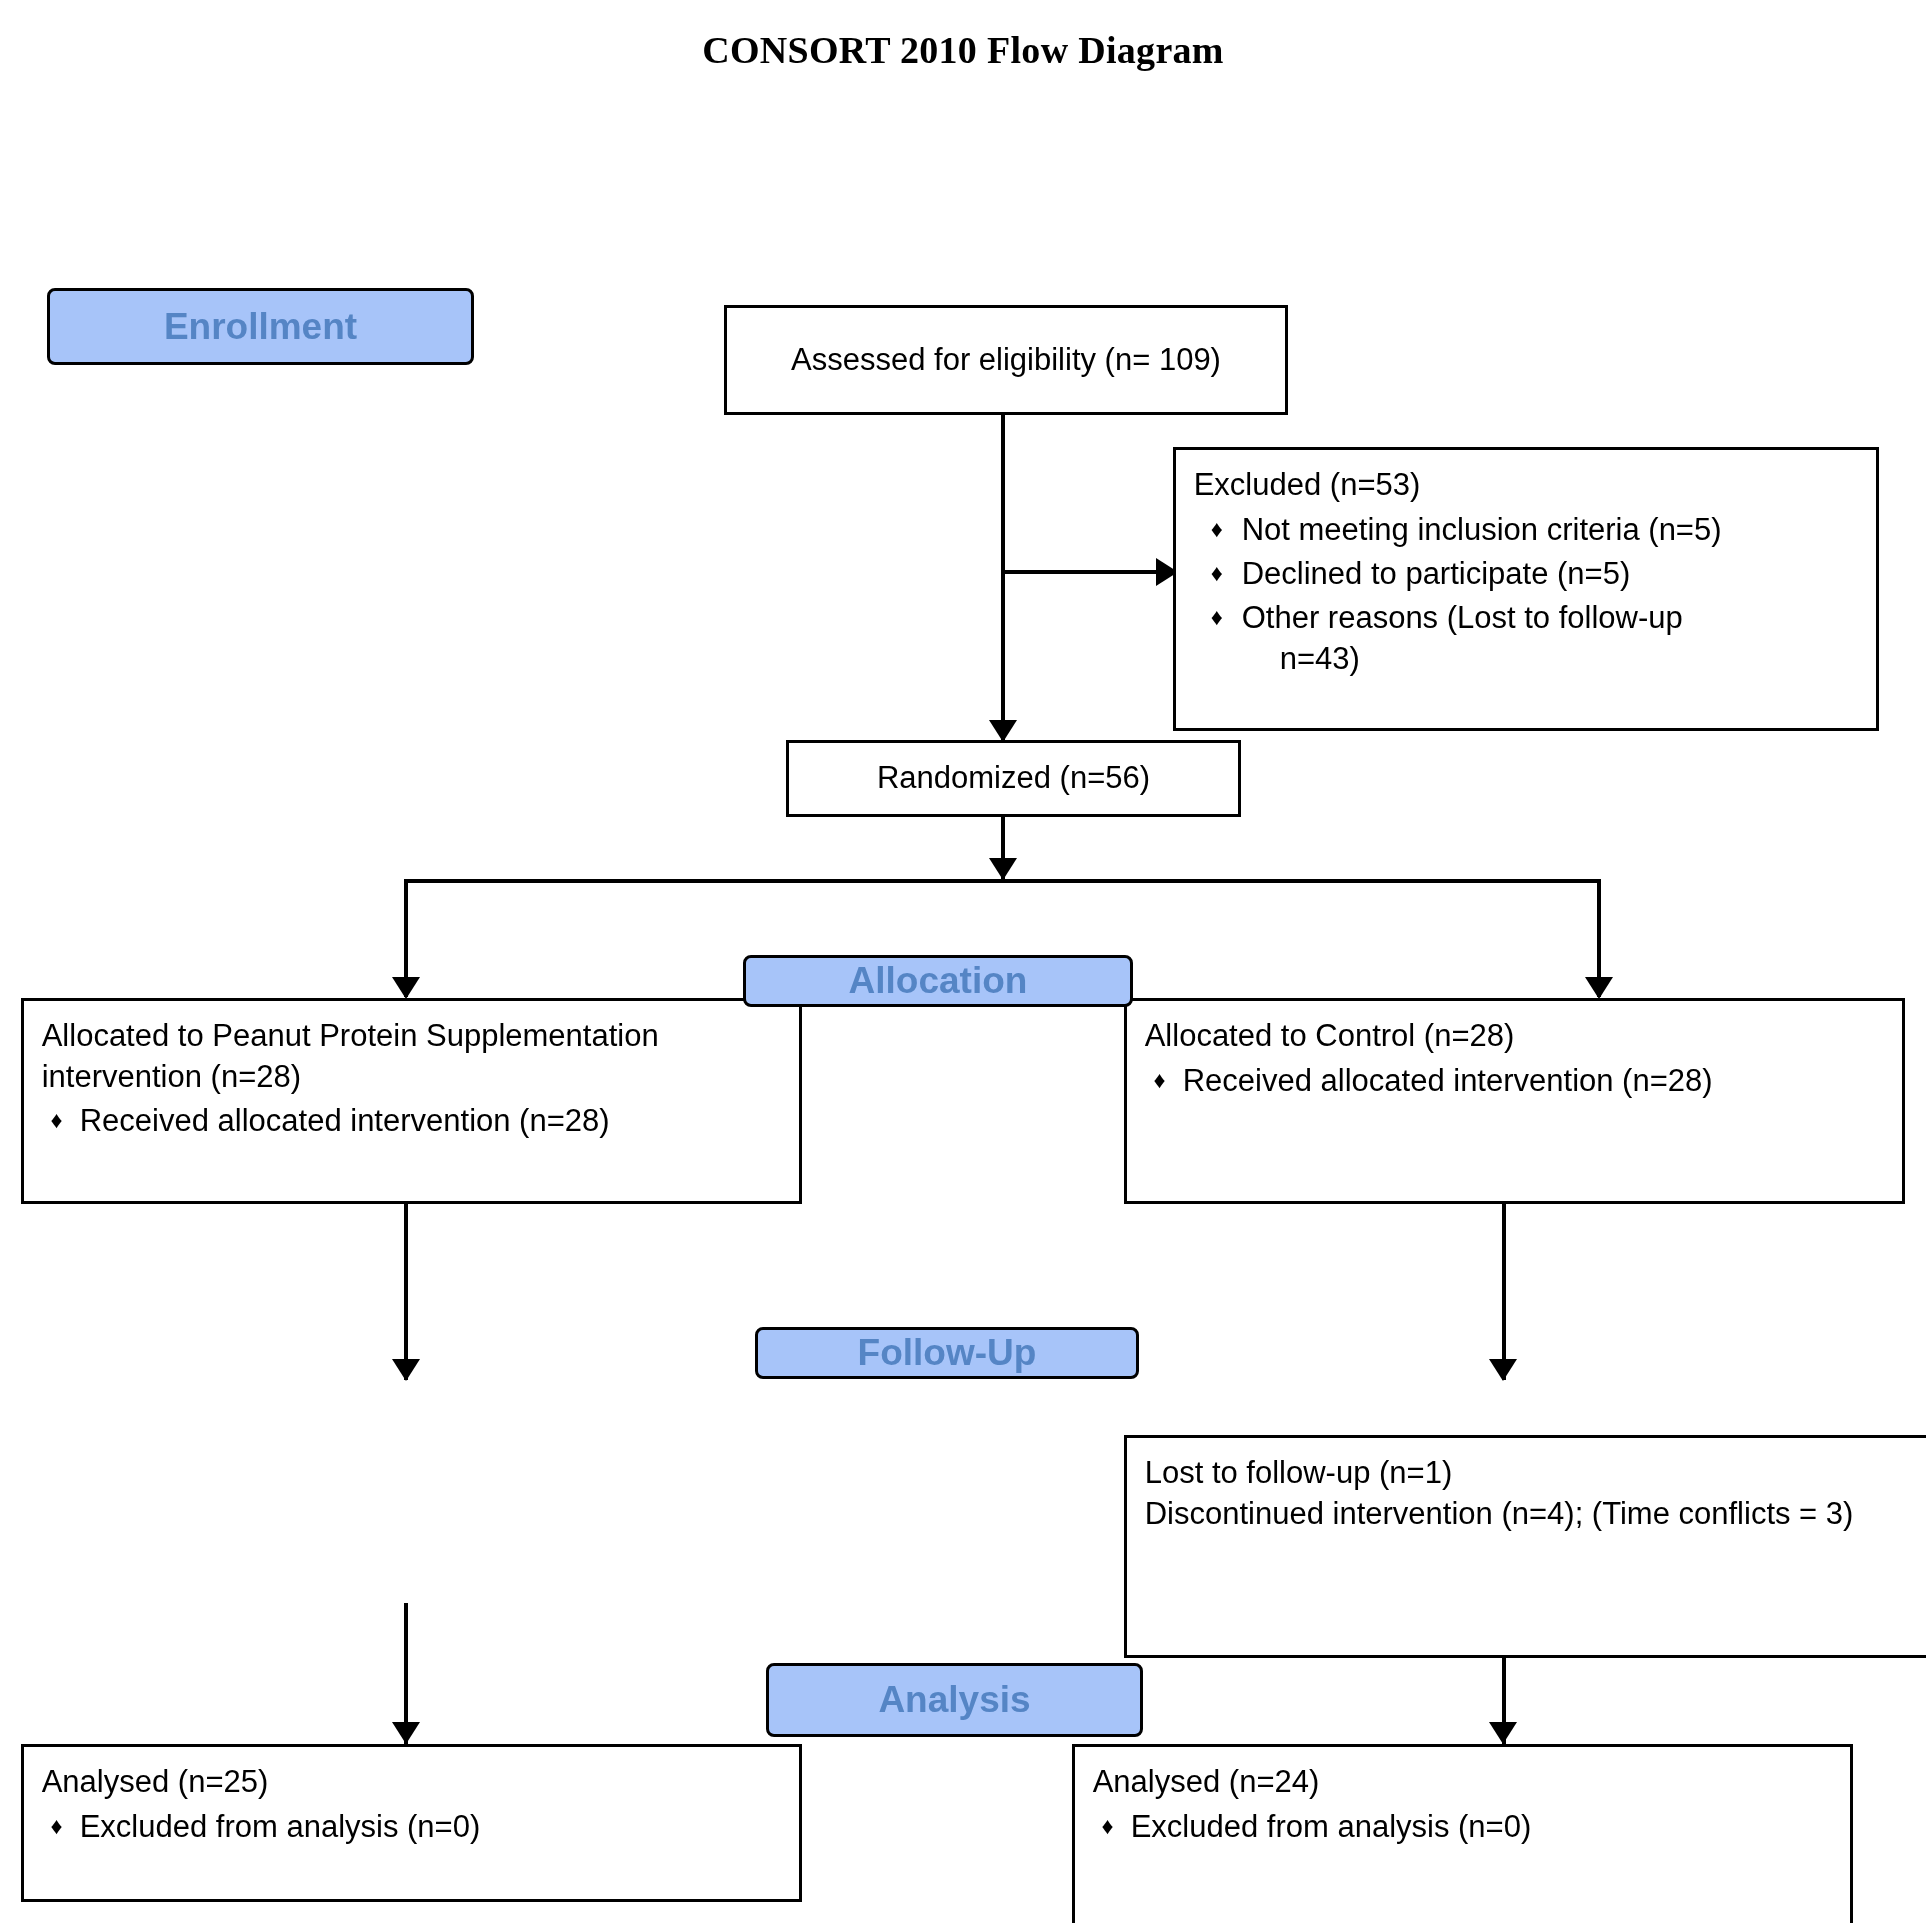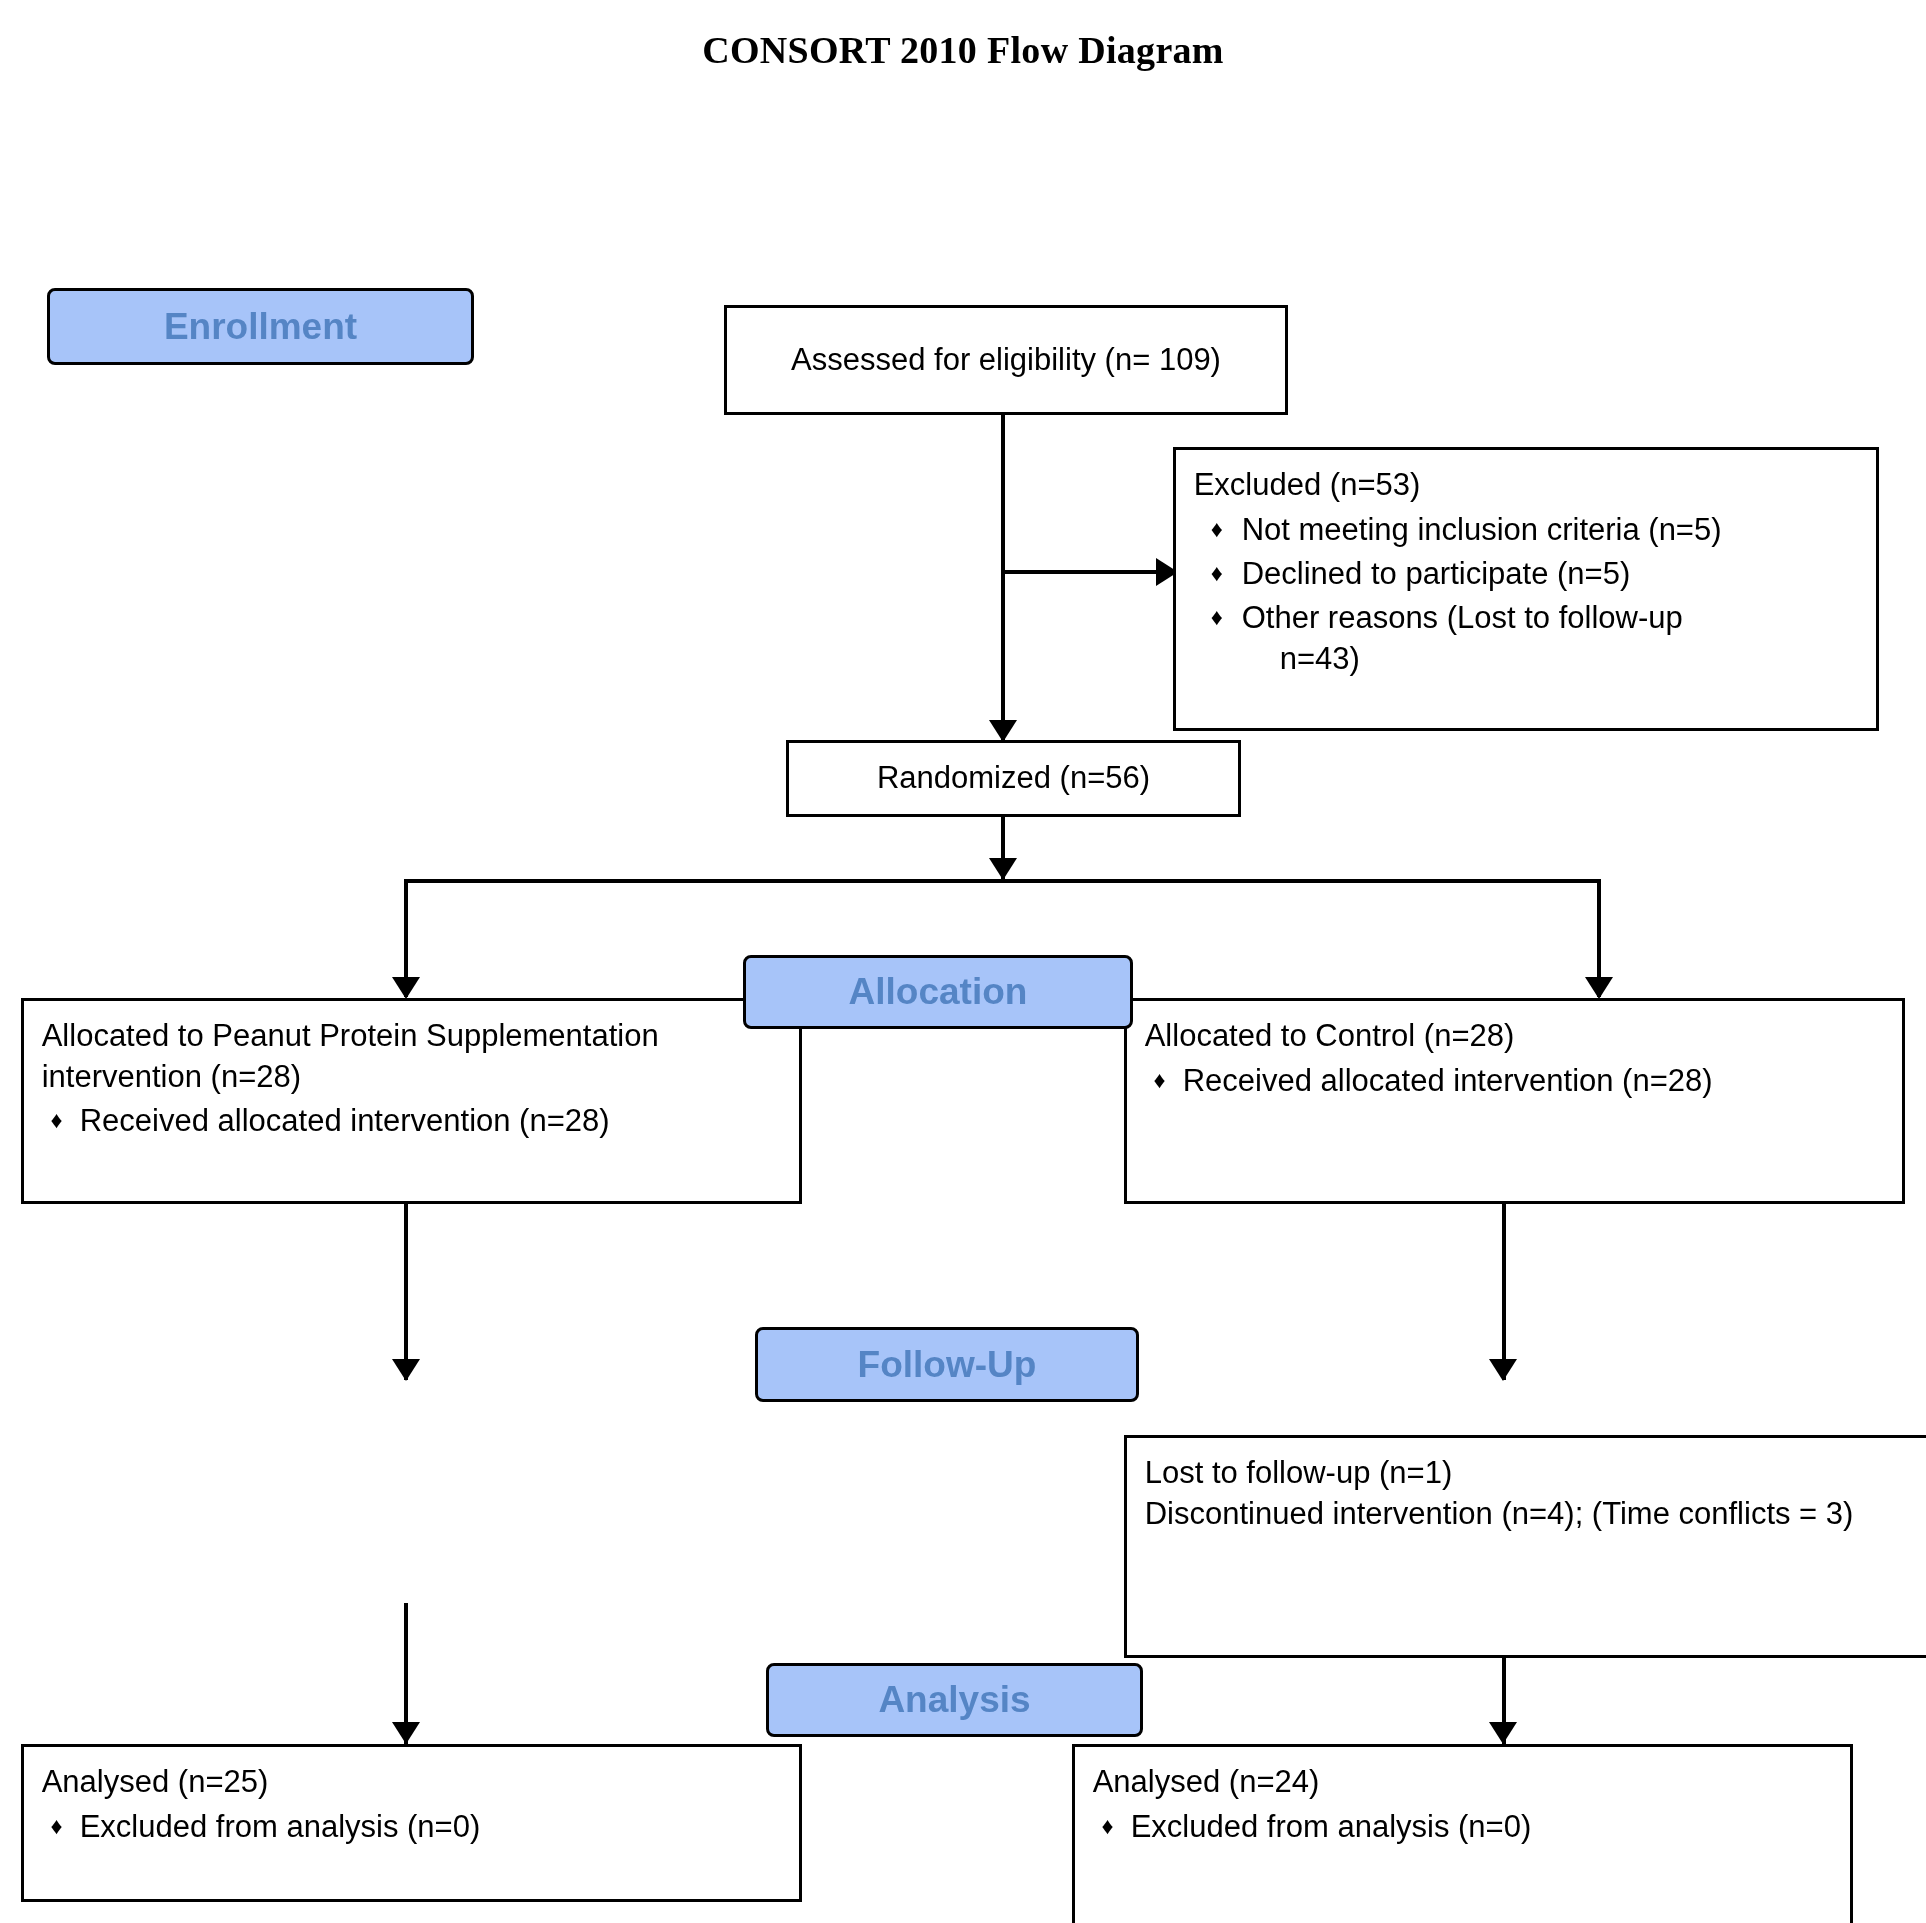--- a/index.html
+++ b/index.html
@@ -195,31 +195,31 @@
 
   <div class="box" style="left:1124px; top:998px; width:781px; height:206px;">
     <div class="wrapline">Allocated to Control (n=28)</div>
     <ul class="bullets">
       <li>
         <span>Received allocated intervention (n=28)</span>
       </li>
     </ul>
   </div>
 
-  <div class="pill" style="left:743px; top:955px; width:390px; height:74px;">
+  <div class="pill" style="left:743px; top:955px; width:390px; height:52px;">
     <span>Allocation</span>
   </div>
 
 
   <div class="box" style="left:1124px; top:1435px; width:933px; height:223px;">
     <div class="wrapline">Lost to follow-up (n=1)</div>
     <div class="wrapline">Discontinued intervention (n=4); (Time conflicts = 3)</div>
   </div>
 
-  <div class="pill" style="left:755px; top:1327px; width:384px; height:75px;">
+  <div class="pill" style="left:755px; top:1327px; width:384px; height:52px;">
     <span>Follow-Up</span>
   </div>
 
   <div class="box" style="left:21px; top:1744px; width:781px; height:158px;">
     <div class="wrapline">Analysed (n=25)</div>
     <ul class="bullets">
       <li>
         <span>Excluded from analysis (n=0)</span>
       </li>
     </ul>

